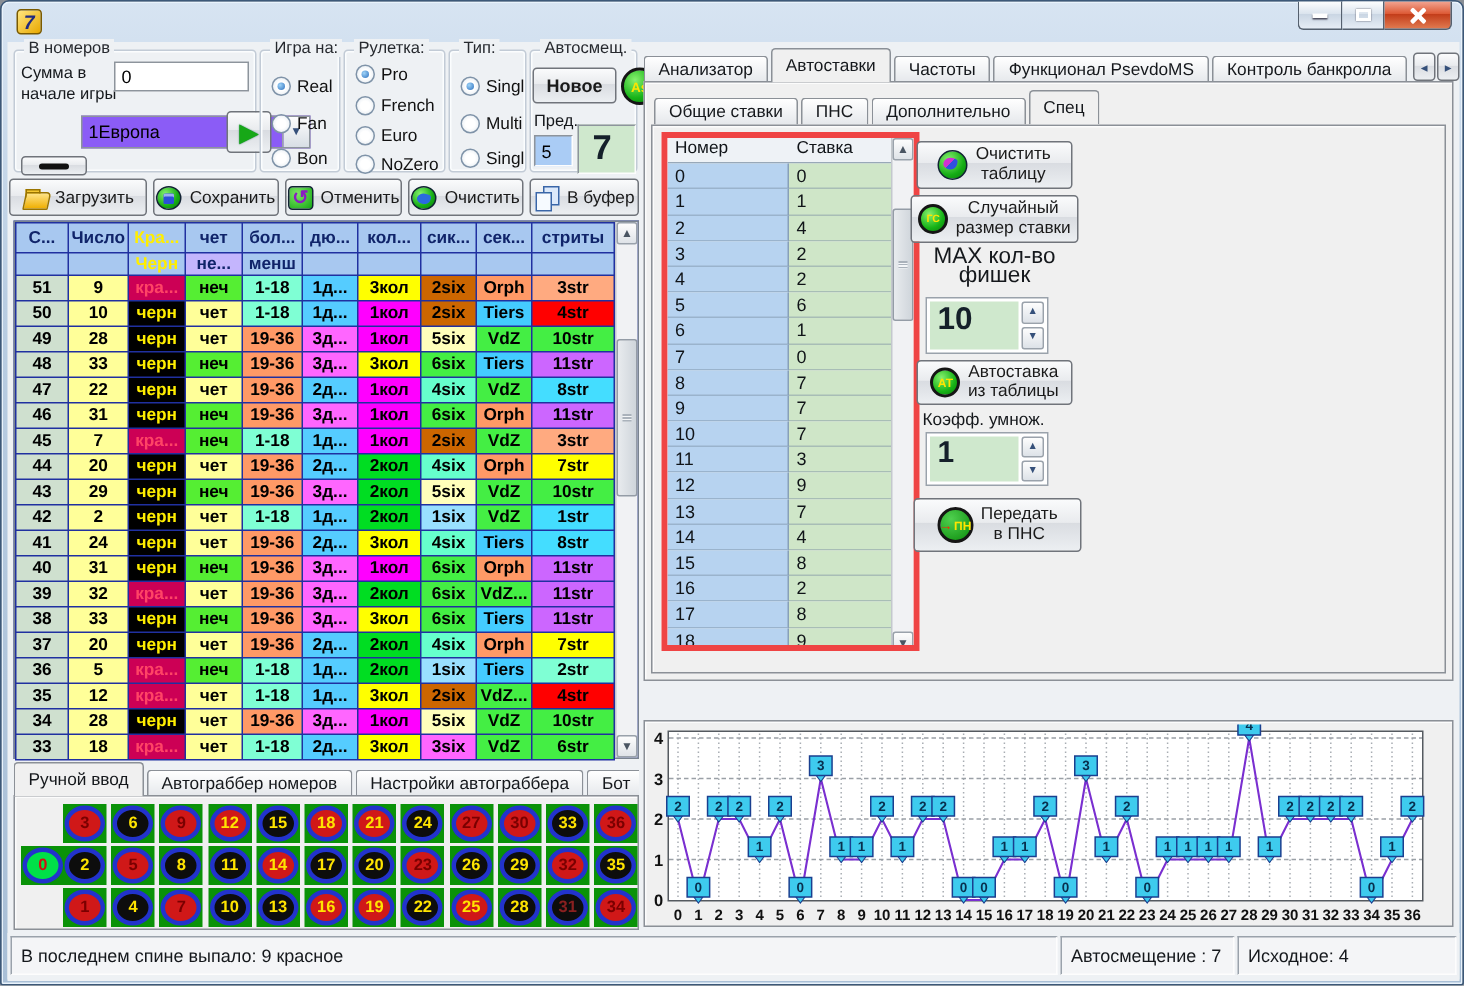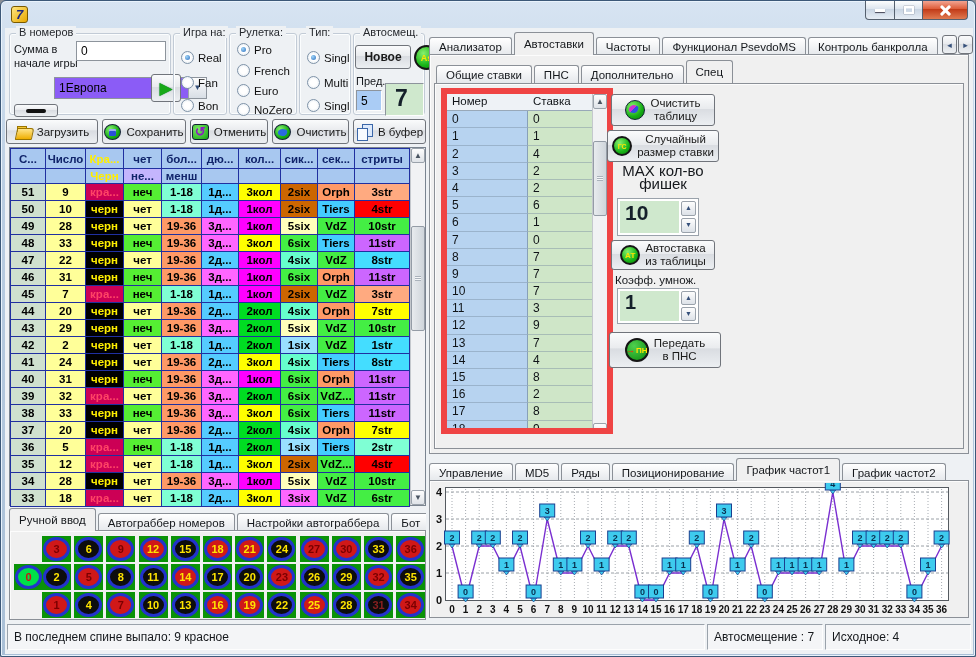--- a/index.html
+++ b/index.html
@@ -80,21 +80,21 @@
   .hcell { font-size:11.5px; font-weight:bold; display:flex; align-items:center; justify-content:center; overflow:hidden; white-space:nowrap; }
   #hist-scroll { right:0; top:0; height:357px; }
 
   
   #board-panel { position:absolute; left:4px; top:502px; width:417px; height:90px; background:#f0f0f0; border:1px solid #8b9097; box-shadow:inset 1px 1px 0 #fcfcfc; z-index:5; }
   .numcell { position:absolute; width:29px; height:26px; background:#0a9208; display:flex; align-items:center; justify-content:center; }
   .numcell .pocket { width:27px; height:24px; border-radius:50%; border:3px solid #2233cc; display:flex; align-items:center; justify-content:center;
                      font-size:11px; font-weight:bold; }
 
   
-  #bet-wrap { position:absolute; left:6px; top:4px; width:172px; height:346px; border:6px solid #ef4444; background:#fff; overflow:hidden; }
+  #bet-wrap { position:absolute; left:6px; top:4px; width:172px; height:346px; border:4px solid #ef4444; background:#fff; overflow:hidden; }
   #bet-grid { position:absolute; left:0; top:0; display:grid; grid-template-columns:81px 73px; grid-auto-rows:17.2px; }
   .bcell { font-size:12px; color:#101418; padding:1px 0 0 5px; border-bottom:1px solid rgba(120,140,160,.45); overflow:hidden; }
   .bhead { background:#eef2f6; border-bottom:1px solid #98a8b8; font-size:11.5px; padding-left:5px; }
   #bet-scroll { right:0; top:0; height:344px; }
 
   
   #rb-page svg { position:absolute; left:2px; top:2px; }
 
   
   #statusbar { position:absolute; left:0; top:594px; width:968px; height:31px; background:#eef1f4; }
@@ -685,21 +685,20 @@
                 <span>ПН</span>
               </span>
           <span class="two-line">
                 <span>Передать</span>
                 <span>в ПНС</span>
               </span>
         </div>
       </div>
     </div>
 
-    <div class="tabstrip" id="rb-tabs" style="left:424px;top:430px;width:540px;"><div class="tab">Управление</div><div class="tab">MD5</div><div class="tab">Ряды</div><div class="tab">Позиционирование</div><div class="tab active">График частот1</div><div class="tab">График частот2</div></div>
     <div class="page" id="rb-page" style="left:424px;top:452px;width:540px;height:138px;">
           <svg width="534" height="134">
             <rect x="13.5" y="4.5" width="503" height="113" fill="#ffffff" stroke="#555a60"></rect>
             <line x1="20" y1="6" x2="20" y2="116" stroke="#a8adb3" stroke-width="1" stroke-dasharray="1,2"></line>
             <line x1="33.6" y1="6" x2="33.6" y2="116" stroke="#a8adb3" stroke-width="1" stroke-dasharray="1,2"></line>
             <line x1="47.2" y1="6" x2="47.2" y2="116" stroke="#a8adb3" stroke-width="1" stroke-dasharray="1,2"></line>
             <line x1="60.8" y1="6" x2="60.8" y2="116" stroke="#a8adb3" stroke-width="1" stroke-dasharray="1,2"></line>
             <line x1="74.4" y1="6" x2="74.4" y2="116" stroke="#a8adb3" stroke-width="1" stroke-dasharray="1,2"></line>
             <line x1="88" y1="6" x2="88" y2="116" stroke="#a8adb3" stroke-width="1" stroke-dasharray="1,2"></line>
             <line x1="101.6" y1="6" x2="101.6" y2="116" stroke="#a8adb3" stroke-width="1" stroke-dasharray="1,2"></line>

